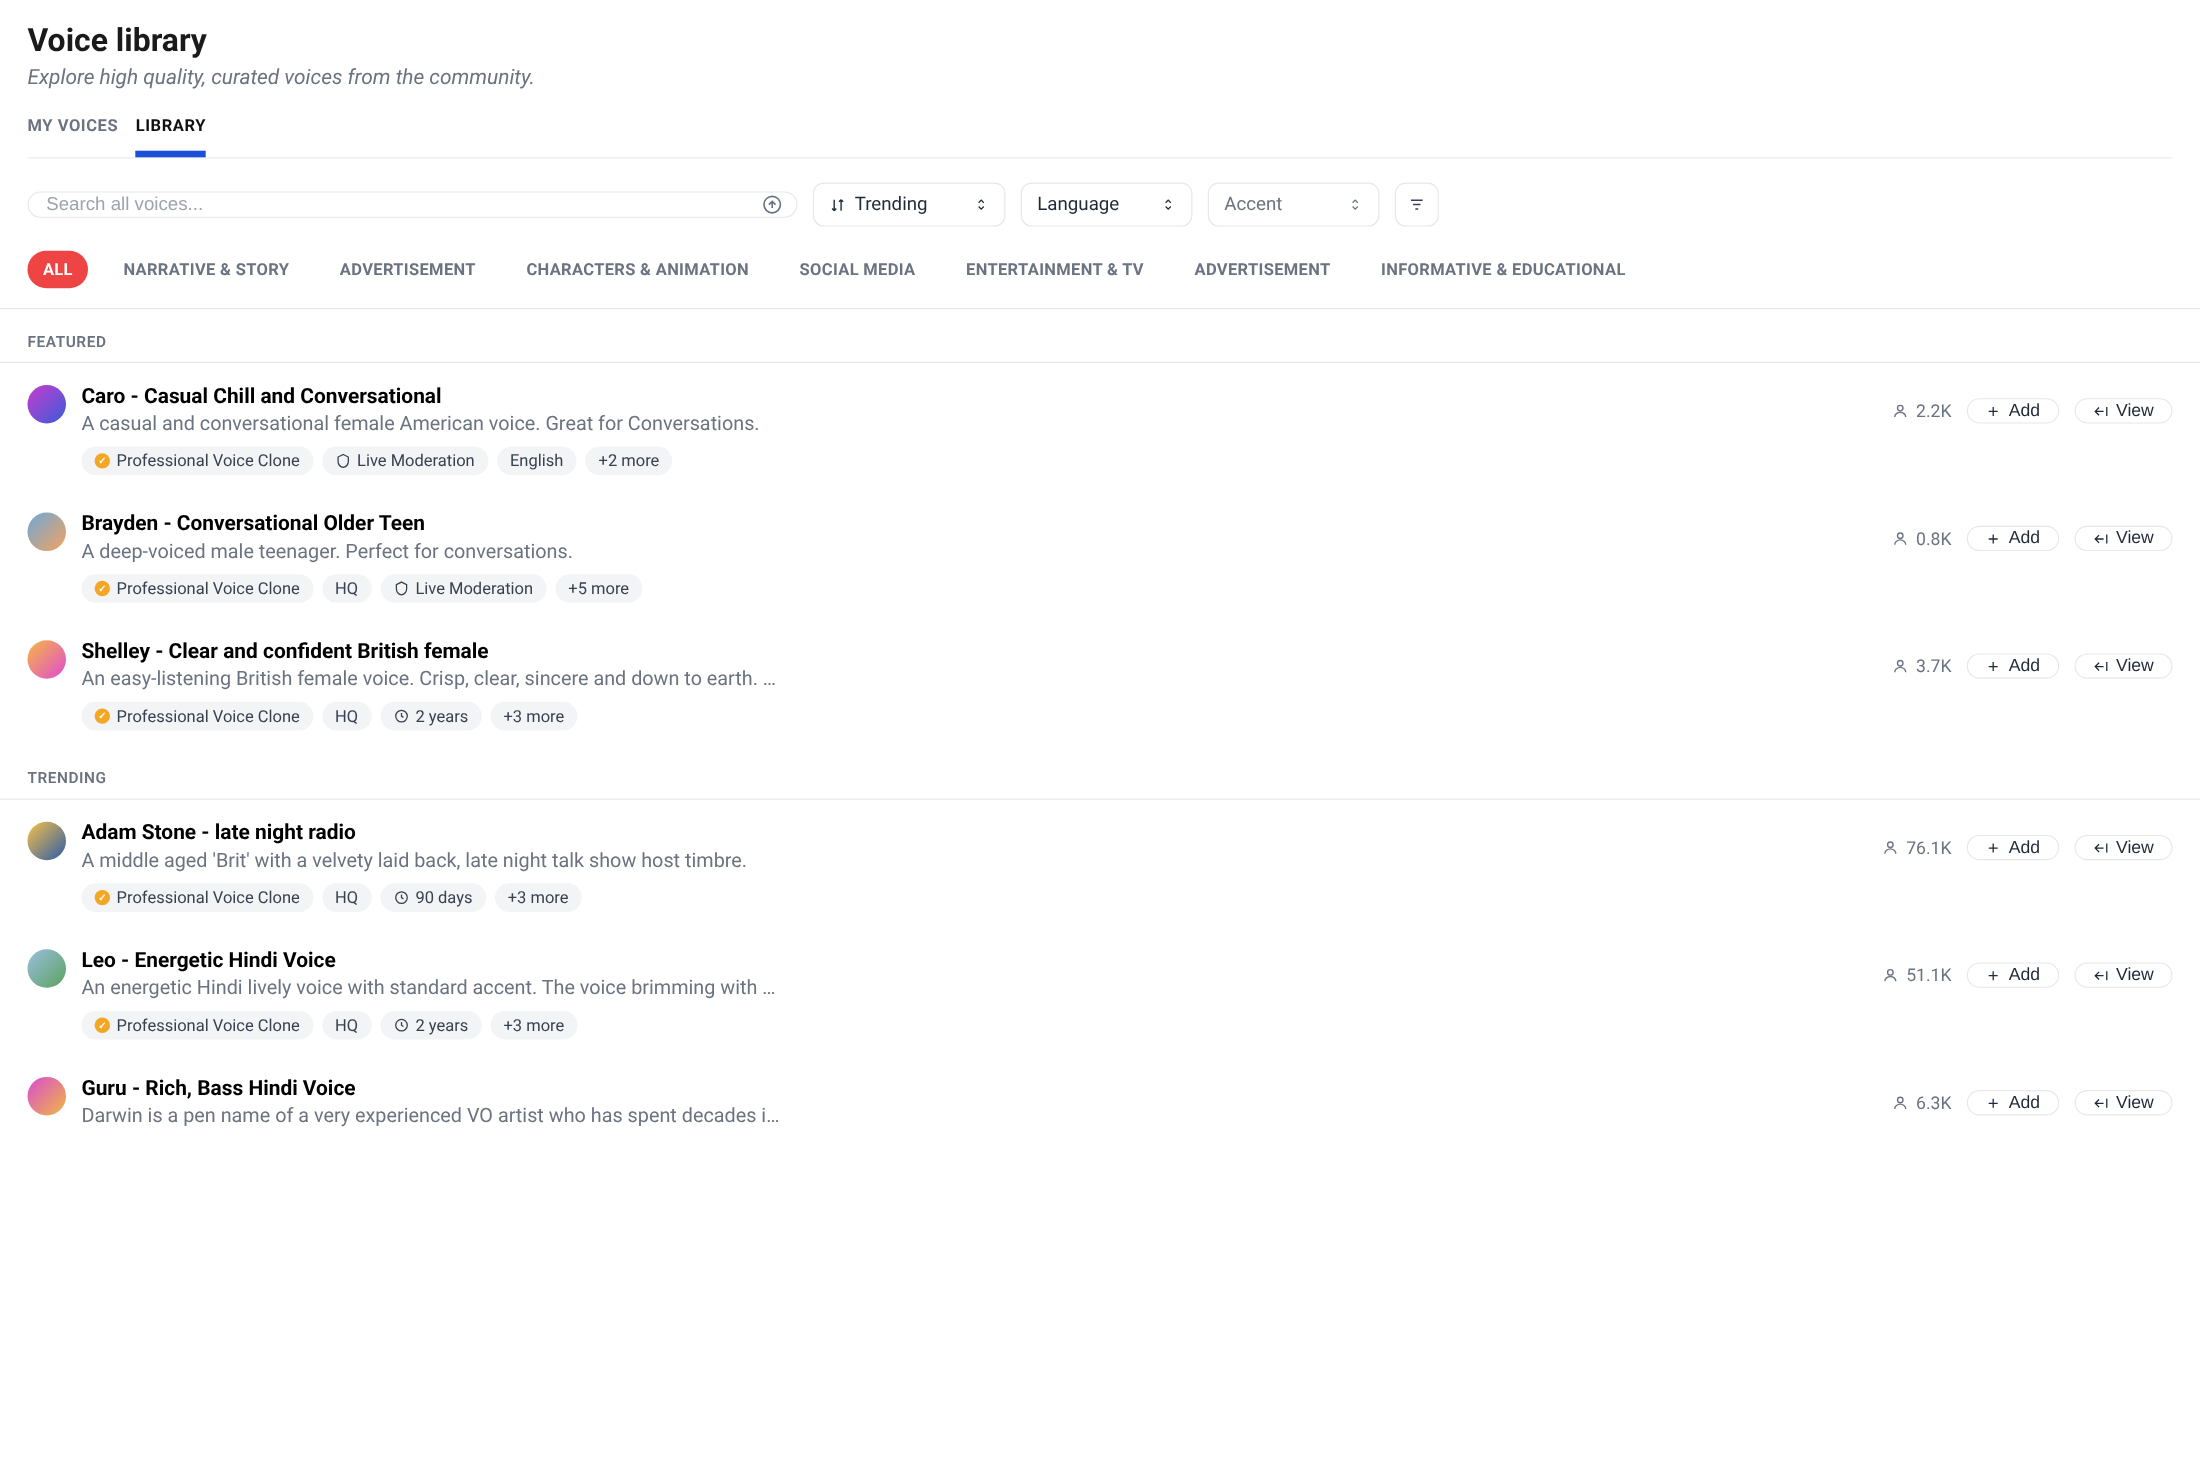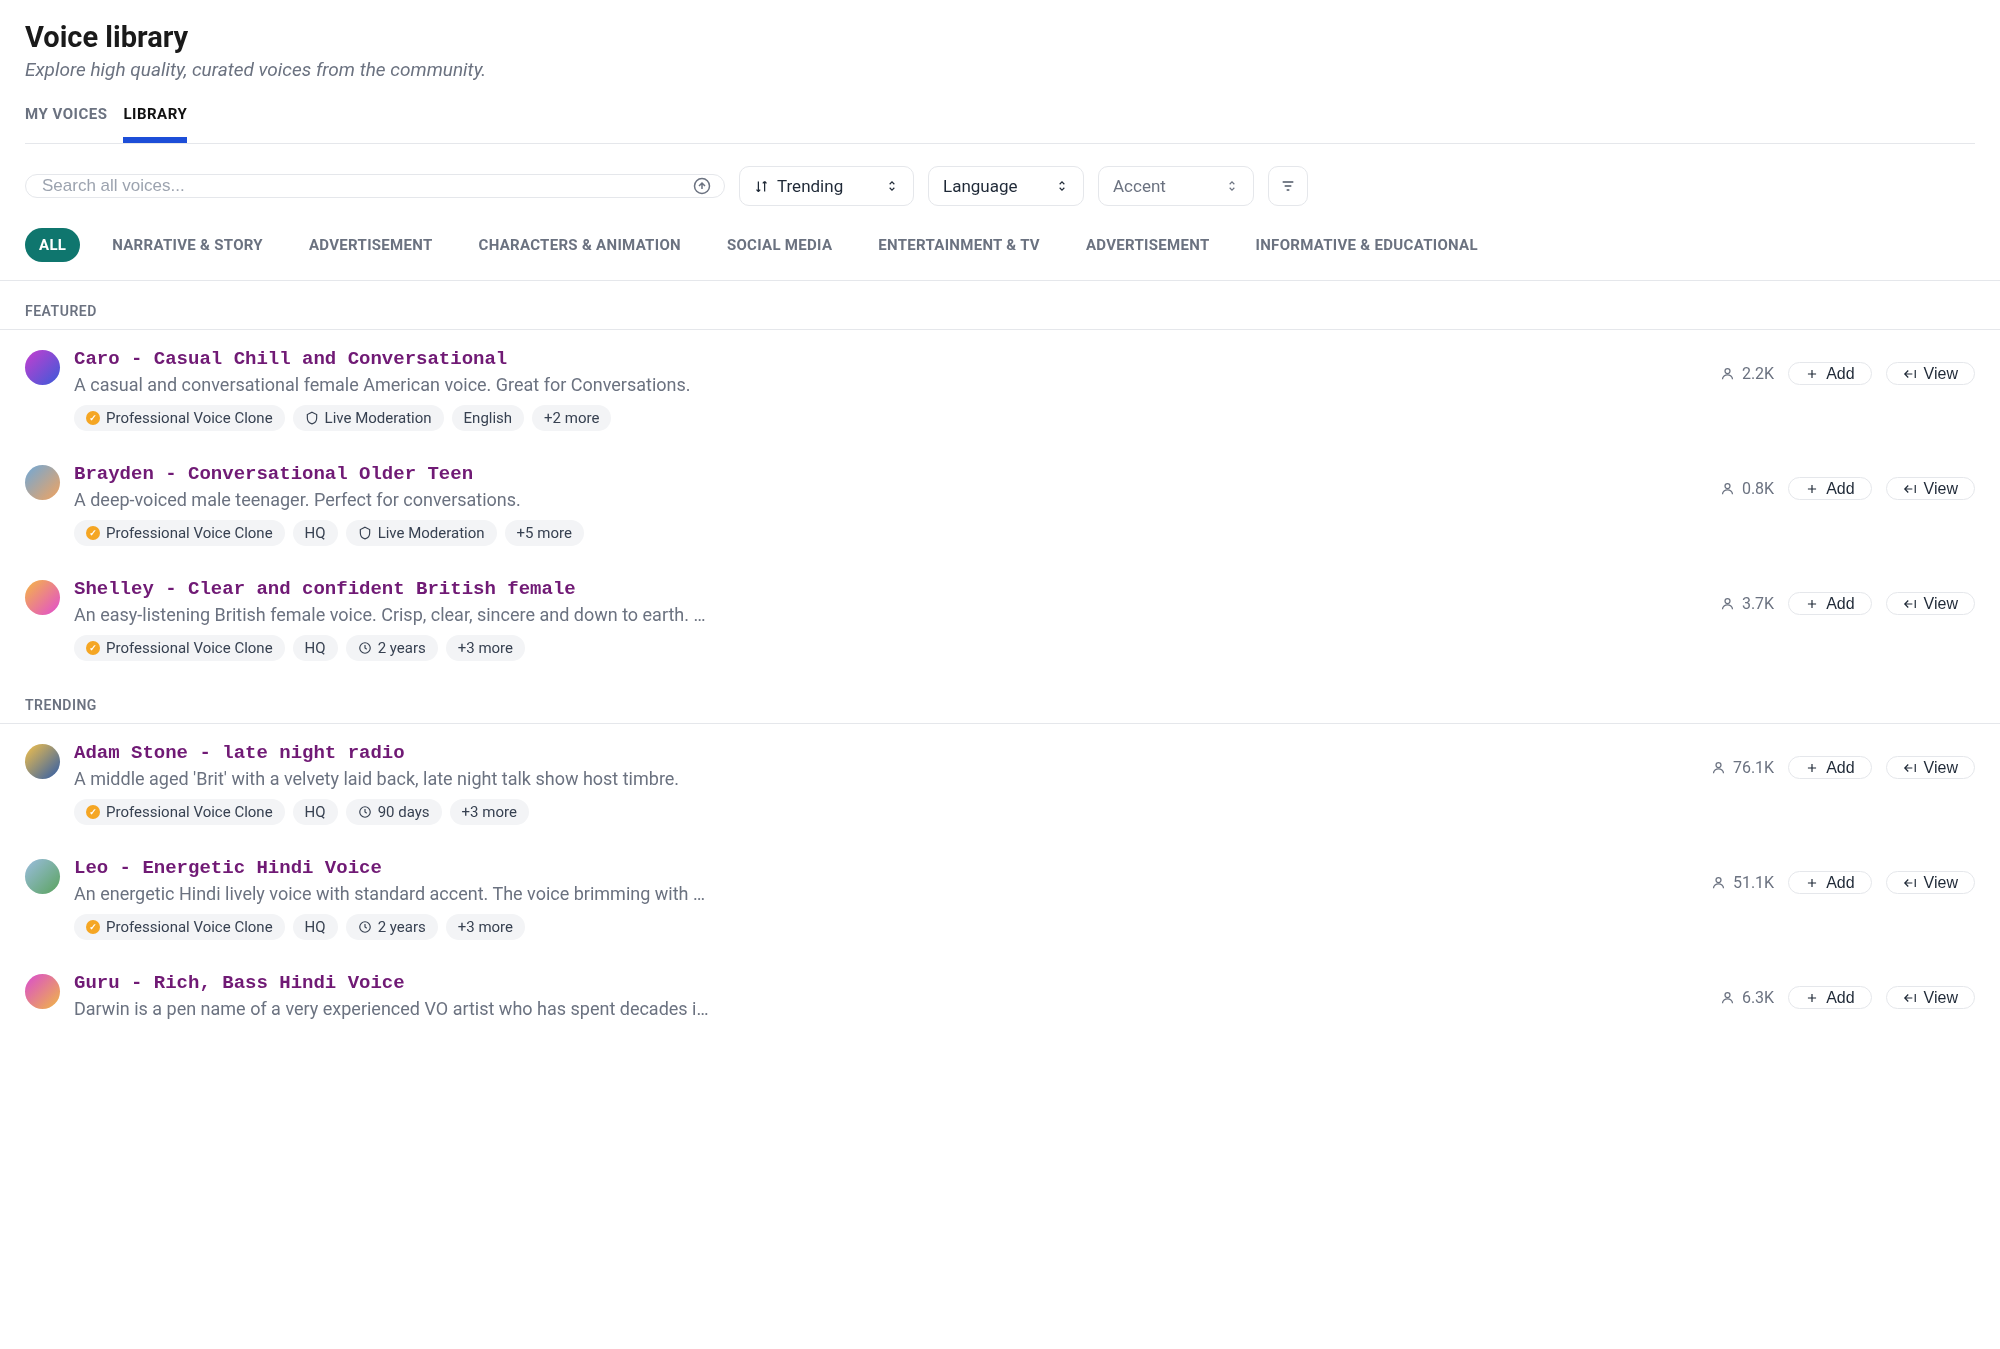--- a/index.html
+++ b/index.html
@@ -125,21 +125,21 @@
   padding: 8px 14px;
   border-radius: 999px;
   font-size: 15px;
   font-weight: 700;
   letter-spacing: 0.3px;
   color: #6b7280;
   cursor: pointer;
   white-space: nowrap;
 }
 .category-pill.active {
-  background: #0f766e;
+  background: #ef4444;
   color: #fff;
 }
 .section-label {
   padding: 22px 25px 10px 25px;
   font-size: 14px;
   font-weight: 600;
   letter-spacing: 0.5px;
   color: #6b7280;
 }
 .voice-list {
@@ -164,23 +164,22 @@
 .av-g4 { background: linear-gradient(135deg, #f5c24a 0%, #2d5ba8 100%); }
 .av-g5 { background: linear-gradient(135deg, #9bbde0 0%, #5aa35d 100%); }
 .av-g6 { background: linear-gradient(135deg, #d94bd1 0%, #f0b843 100%); }
 .voice-main {
   flex: 1;
   min-width: 0;
 }
 .voice-name {
   font-size: 19px;
   font-weight: 700;
-  color: #701a75;
+  color: #000000;
   margin-bottom: 4px;
-  font-family: Liberation Mono, monospace;
 }
 .voice-desc {
   font-size: 18px;
   color: #6b7280;
   margin-bottom: 10px;
   white-space: nowrap;
   overflow: hidden;
   text-overflow: ellipsis;
   max-width: 640px;
 }

